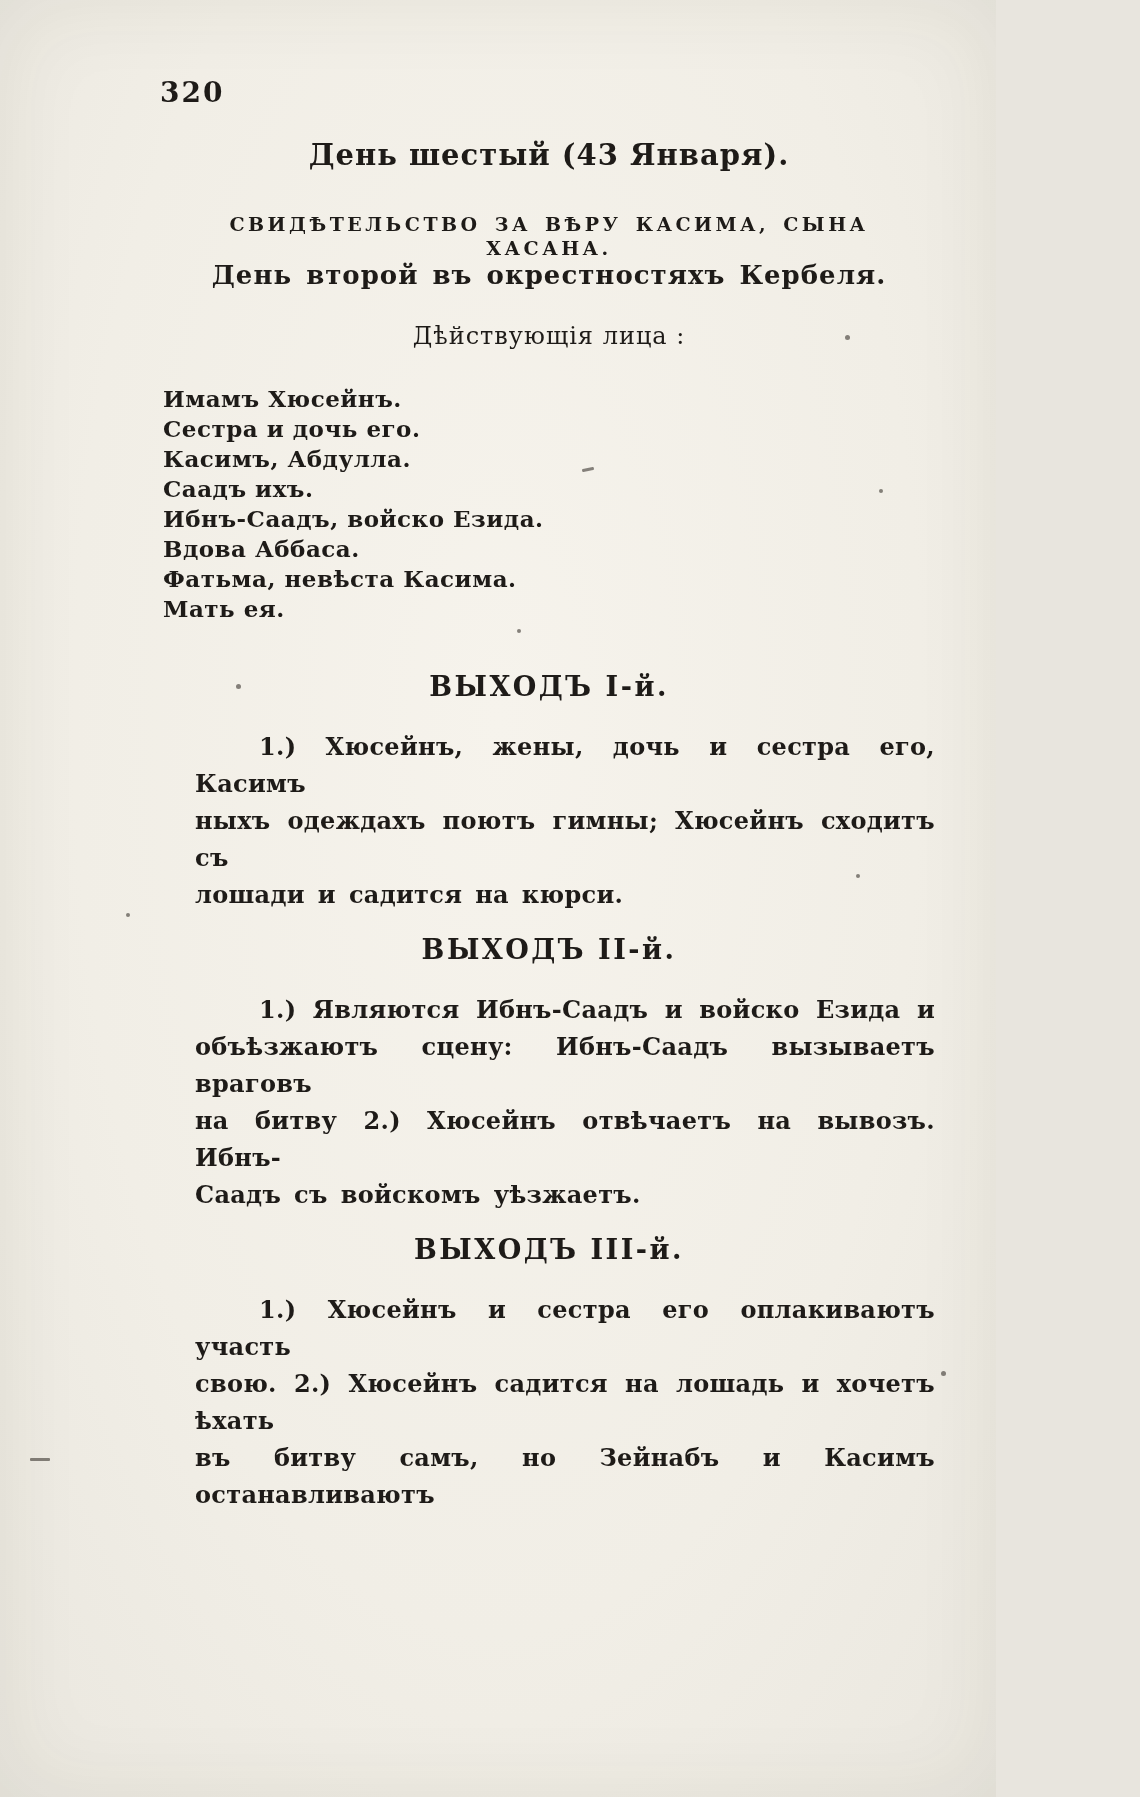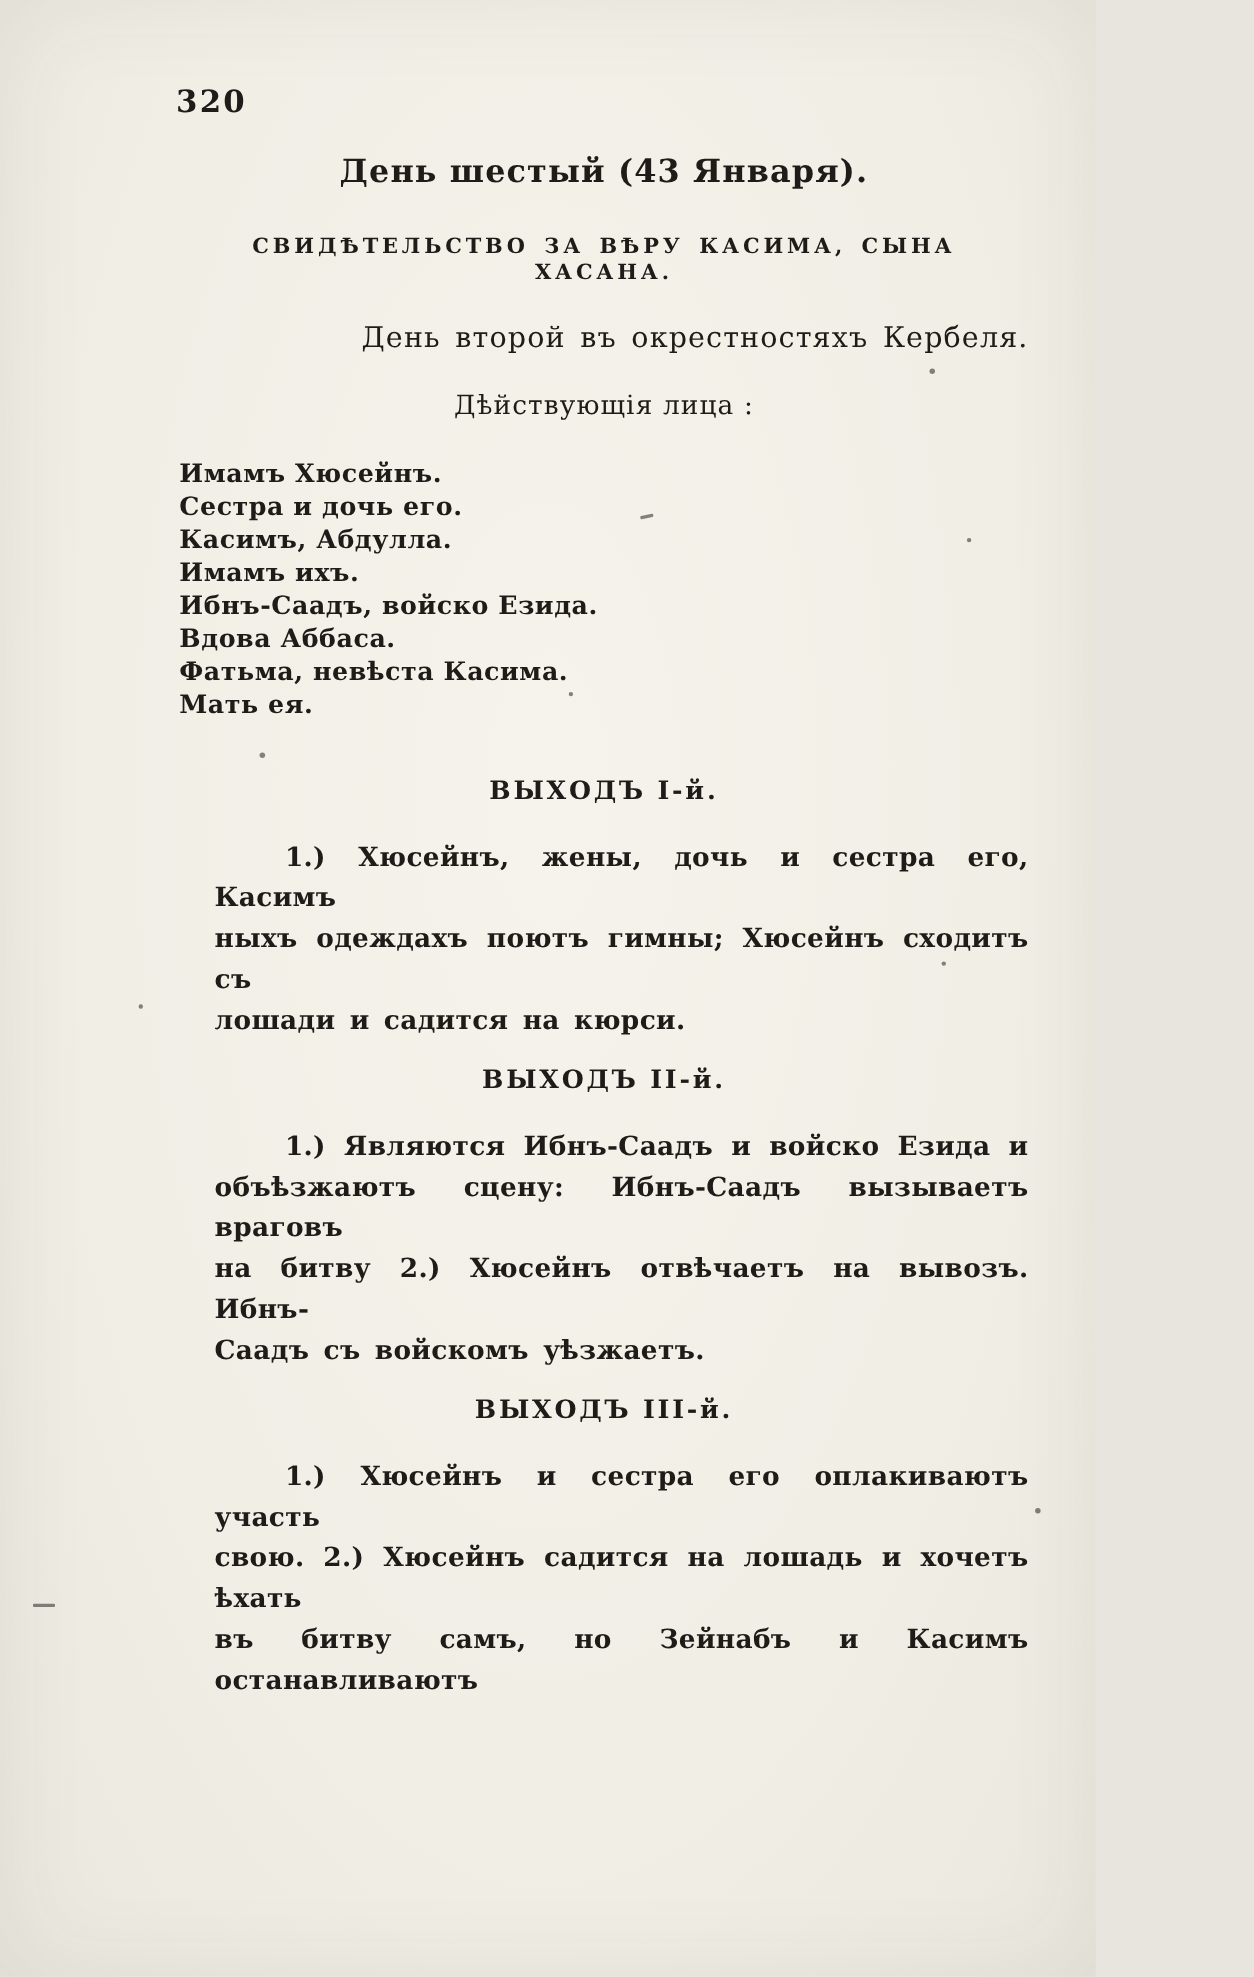--- a/index.html
+++ b/index.html
@@ -43,24 +43,23 @@
   .subtitle-caps {
     margin-top: 40px;
     text-align: center;
     font-size: 19px;
     font-weight: bold;
     letter-spacing: 3.5px;
     line-height: 24px;
     word-spacing: 4px;
   }
   .subtitle-day {
-    margin-top: 32px;
-    text-align: right;
+    text-align: center;
     font-size: 26px;
-    font-weight: normal;
+    font-weight: bold;
     letter-spacing: 1px;
     line-height: 30px;
     word-spacing: 4px;
   }
   .cast-heading {
     margin-top: 32px;
     text-align: center;
     font-size: 24px;
     font-weight: normal;
     letter-spacing: 1px;
@@ -72,21 +71,21 @@
     list-style: none;
     font-size: 23px;
     font-weight: bold;
     line-height: 30px;
     letter-spacing: 0.5px;
   }
   .scene { margin-top: 24px; }
   .scene--first { margin-top: 50px; }
   .scene-heading {
     text-align: center;
-    font-size: 23px;
+    font-size: 27px;
     font-weight: bold;
     letter-spacing: 2.5px;
     line-height: 26px;
   }
   .scene-body {
     margin-top: 28px;
     font-size: 24px;
     font-weight: bold;
     line-height: 37px;
     letter-spacing: 0.3px;
@@ -121,21 +120,21 @@
     <div class="subtitle-caps">СВИДѢТЕЛЬСТВО ЗА ВѢРУ КАСИМА, СЫНА ХАСАНА.</div>
 
     <div class="subtitle-day">День второй въ окрестностяхъ Кербеля.</div>
 
     <div class="cast-heading">Дѣйствующія лица :</div>
 
     <ul class="cast-list">
       <li>Имамъ Хюсейнъ.</li>
       <li>Сестра и дочь его.</li>
       <li>Касимъ, Абдулла.</li>
-      <li>Имамъ ихъ.</li>
+      <li>Саадъ ихъ.</li>
       <li>Ибнъ-Саадъ, войско Езида.</li>
       <li>Вдова Аббаса.</li>
       <li>Фатьма, невѣста Касима.</li>
       <li>Мать ея.</li>
     </ul>
 
     <div class="scene scene--first">
       <div class="scene-heading">ВЫХОДЪ I-й.</div>
       <div class="scene-body">
         <div class="line line--first">1.) Хюсейнъ, жены, дочь и сестра его, Касимъ</div>

